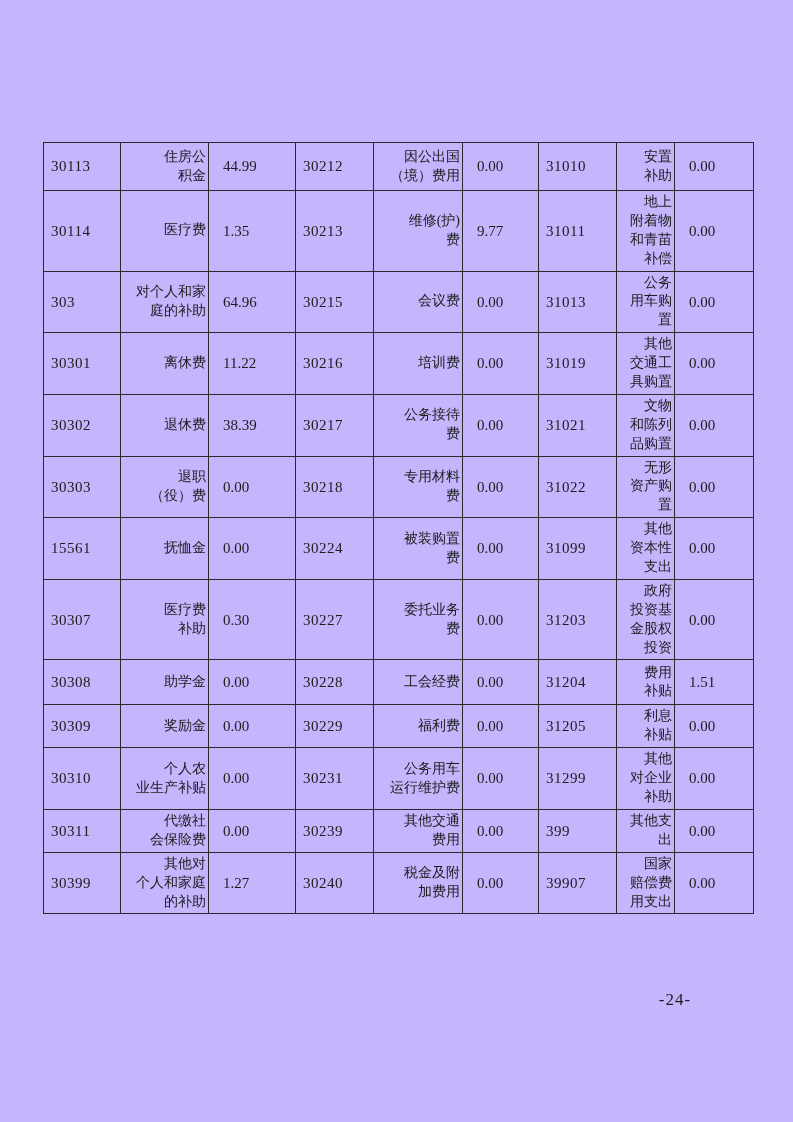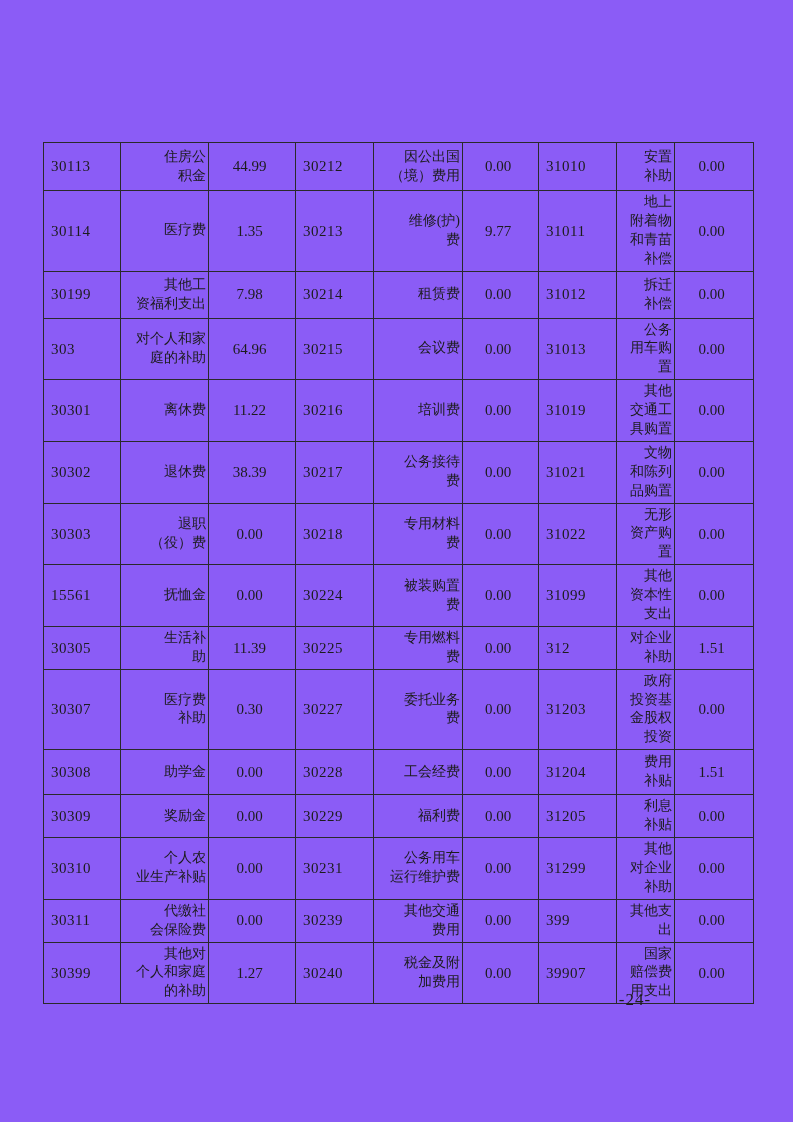--- a/index.html
+++ b/index.html
@@ -7,21 +7,21 @@
   body {
     background: #ffffff;
     font-family: "Liberation Serif", "DejaVu Serif", serif;
     color: #1a1a1a;
     position: relative;
   }
   .page {
     position: absolute;
     left: 0; top: 0;
     width: 793px; height: 1122px;
-    background: #8b5cf6;
+    background: #c4b5fd;
     overflow: hidden;
   }
   table.budget {
     position: absolute;
     left: 43px;
     top: 142px;
     width: 710px;
     border-collapse: collapse;
     table-layout: fixed;
     font-size: 14px;
@@ -41,38 +41,38 @@
     letter-spacing: 0.5px;
   }
   td.name-cell {
     text-align: right;
     text-indent: 2em;
     padding: 2px 2px;
   }
   td.name-cell.narrow { text-indent: 1em; }
   td.name-cell.flush { text-indent: 0; }
   td.amount-cell {
-    text-align: center;
+    text-align: left;
     padding-right: 7px;
-    padding-left: 2px;
+    padding-left: 14px;
     font-size: 15px;
   }
   
   col.c1 { width: 77px; }
   col.c2 { width: 88px; }
   col.c3 { width: 87px; }
   col.c4 { width: 78px; }
   col.c5 { width: 89px; }
   col.c6 { width: 76px; }
   col.c7 { width: 78px; }
   col.c8 { width: 58px; }
   col.c9 { width: 79px; }
   .page-number {
     position: absolute;
-    left: 600px;
+    left: 640px;
     top: 990px;
     width: 70px;
     text-align: center;
     font-size: 17px;
     color: #1c1c1c;
     letter-spacing: 1px;
   }
 </style>
 </head>
 <body>
@@ -107,31 +107,20 @@
           <td class="code-cell">30114</td>
           <td class="name-cell">医疗费</td>
           <td class="amount-cell">1.35</td>
           <td class="code-cell">30213</td>
           <td class="name-cell">维修(护)费</td>
           <td class="amount-cell">9.77</td>
           <td class="code-cell">31011</td>
           <td class="name-cell narrow">地上附着物和青苗补偿</td>
           <td class="amount-cell">0.00</td>
         </tr>
-        <tr style="height: 47px;">
-          <td class="code-cell">30199</td>
-          <td class="name-cell">其他工资福利支出</td>
-          <td class="amount-cell">7.98</td>
-          <td class="code-cell">30214</td>
-          <td class="name-cell">租赁费</td>
-          <td class="amount-cell">0.00</td>
-          <td class="code-cell">31012</td>
-          <td class="name-cell narrow">拆迁补偿</td>
-          <td class="amount-cell">0.00</td>
-        </tr>
         <tr style="height: 53px;">
           <td class="code-cell">303</td>
           <td class="name-cell flush">对个人和家庭的补助</td>
           <td class="amount-cell">64.96</td>
           <td class="code-cell">30215</td>
           <td class="name-cell">会议费</td>
           <td class="amount-cell">0.00</td>
           <td class="code-cell">31013</td>
           <td class="name-cell narrow">公务用车购置</td>
           <td class="amount-cell">0.00</td>
@@ -173,31 +162,20 @@
           <td class="code-cell">15561</td>
           <td class="name-cell">抚恤金</td>
           <td class="amount-cell">0.00</td>
           <td class="code-cell">30224</td>
           <td class="name-cell">被装购置费</td>
           <td class="amount-cell">0.00</td>
           <td class="code-cell">31099</td>
           <td class="name-cell narrow">其他资本性支出</td>
           <td class="amount-cell">0.00</td>
         </tr>
-        <tr style="height: 40px;">
-          <td class="code-cell">30305</td>
-          <td class="name-cell">生活补助</td>
-          <td class="amount-cell">11.39</td>
-          <td class="code-cell">30225</td>
-          <td class="name-cell">专用燃料费</td>
-          <td class="amount-cell">0.00</td>
-          <td class="code-cell">312</td>
-          <td class="name-cell narrow flush">对企业补助</td>
-          <td class="amount-cell">1.51</td>
-        </tr>
         <tr style="height: 72px;">
           <td class="code-cell">30307</td>
           <td class="name-cell">医疗费补助</td>
           <td class="amount-cell">0.30</td>
           <td class="code-cell">30227</td>
           <td class="name-cell">委托业务费</td>
           <td class="amount-cell">0.00</td>
           <td class="code-cell">31203</td>
           <td class="name-cell narrow">政府投资基金股权投资</td>
           <td class="amount-cell">0.00</td>

